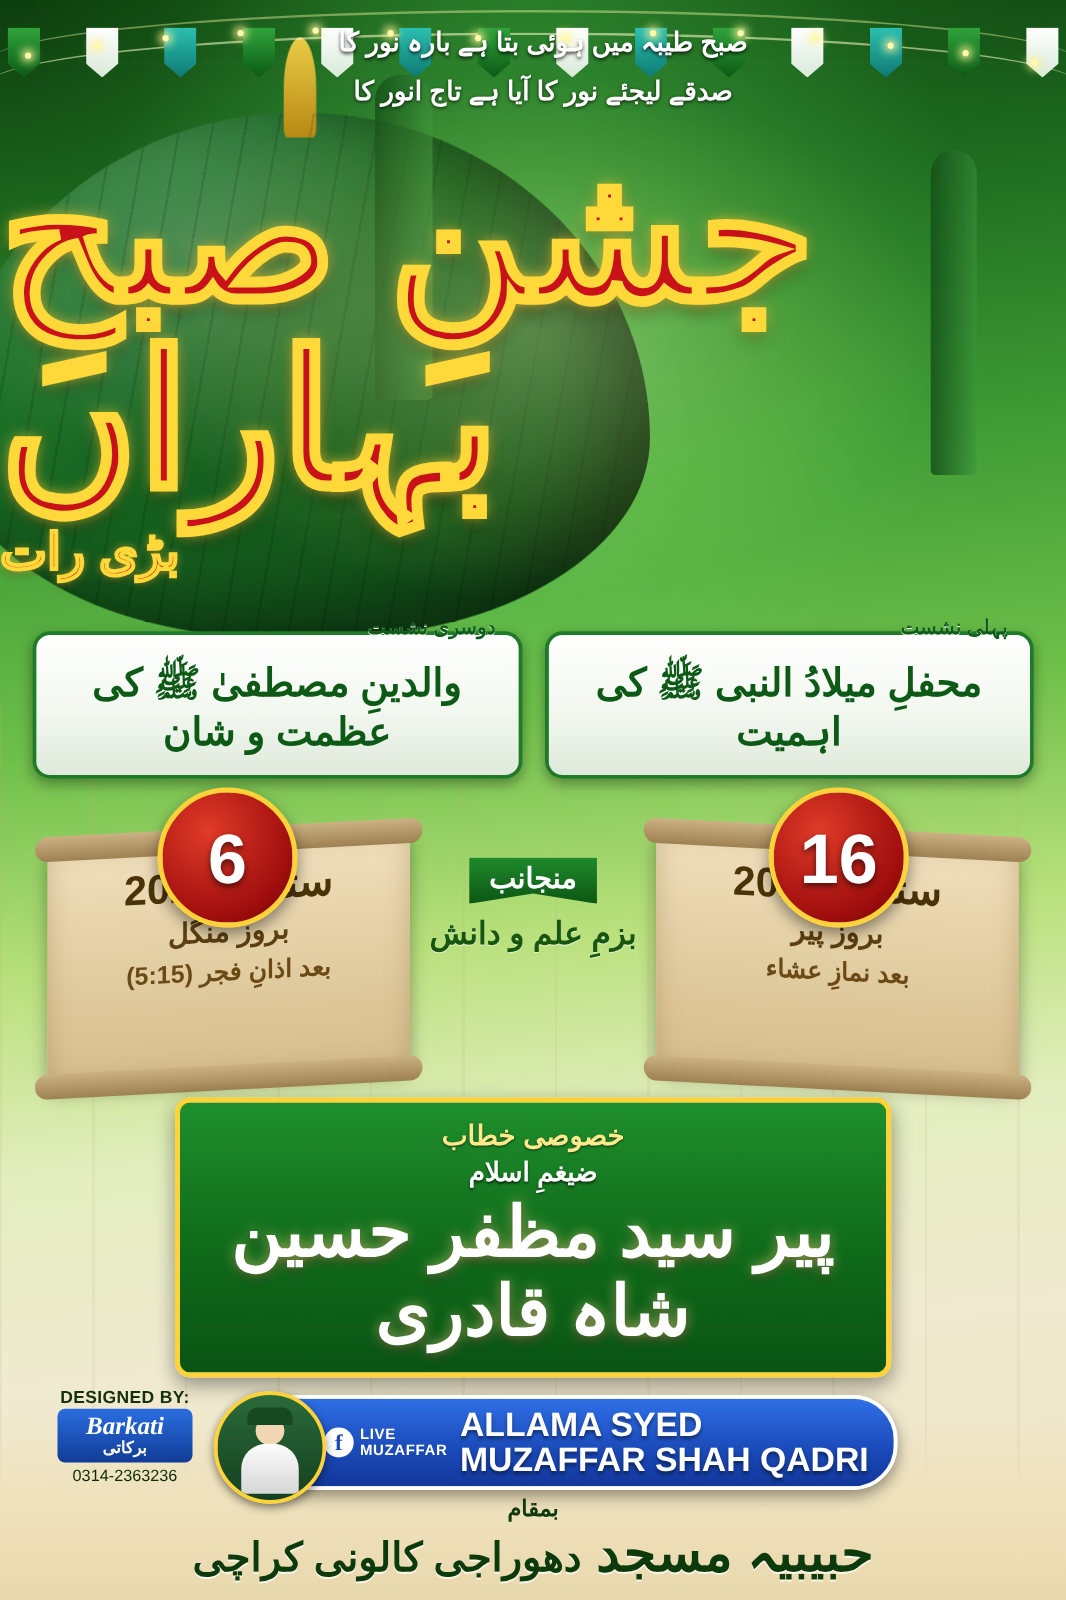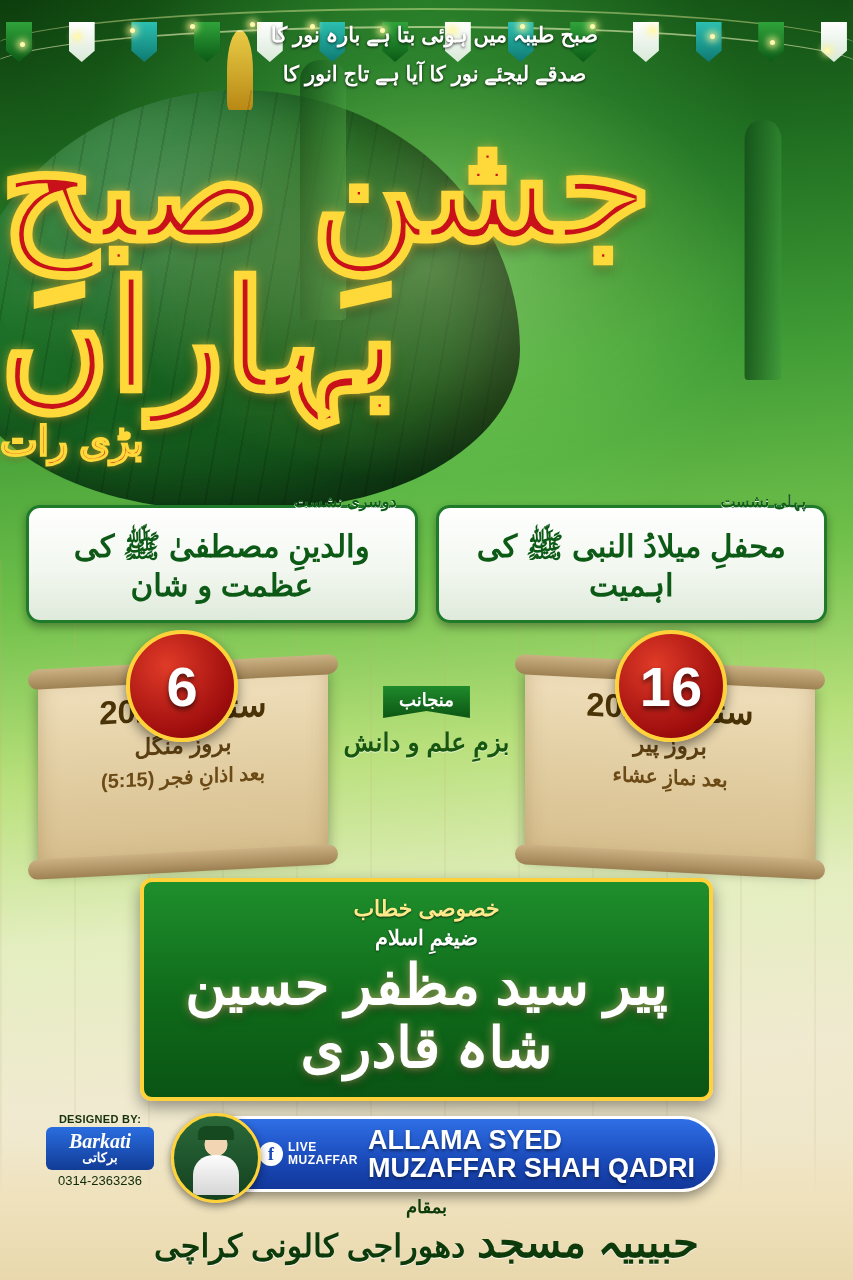--- a/index.html
+++ b/index.html
@@ -286,21 +286,21 @@
     top: 56px;
     transform: translateX(-50%);
     width: 176px;
     text-align: center;
     direction: rtl;
   }
   .center-flag {
     display: inline-block;
     background: linear-gradient(180deg, #1f8a2b, #0c5614);
     color: #fff;
-    font-size: 18px;
+    font-size: 23px;
     font-weight: bold;
     padding: 3px 16px 7px;
     clip-path: polygon(0 0, 100% 0, 100% 100%, 50% 78%, 0 100%);
     box-shadow: 0 2px 5px rgba(0,0,0,0.35);
   }
   .center-text {
     margin-top: 8px;
     font-size: 25px;
     font-weight: bold;
     color: #17560f;
@@ -345,21 +345,21 @@
 
   
   .designer {
     position: absolute;
     left: 46px;
     bottom: 92px;
     width: 108px;
     text-align: center;
   }
   .designer-label {
-    font-size: 11px;
+    font-size: 14px;
     font-weight: bold;
     color: #14300c;
     letter-spacing: 0.3px;
   }
   .designer-logo {
     margin-top: 2px;
     background: linear-gradient(180deg, #2a6de0, #113c96);
     border-radius: 6px;
     color: #fff;
     padding: 4px 0 6px;

